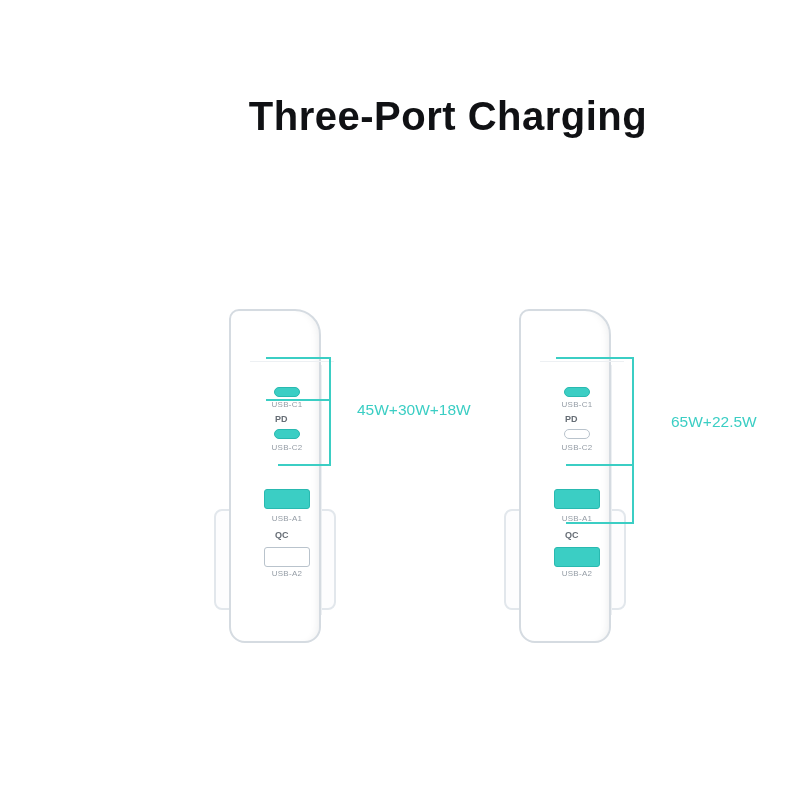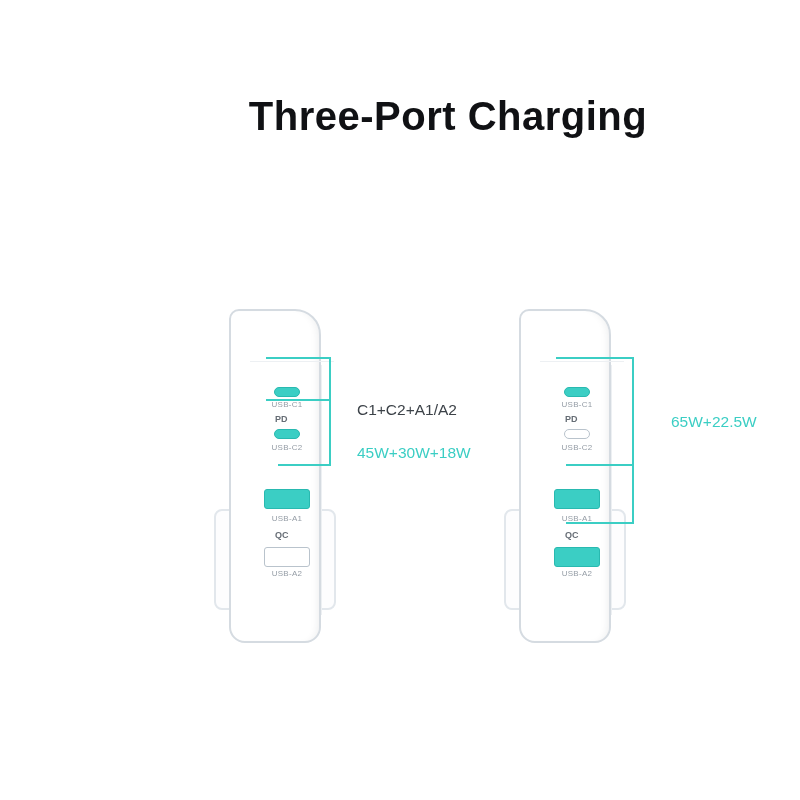--- a/index.html
+++ b/index.html
@@ -81,21 +81,20 @@
     <div class="usba" style="top:220px;"></div>
     <div class="plabel" style="top:242px;">USB-A2</div>
   </div>
 </div>
 
 <div class="conn h" style="left:218px; top:309px; width:64px;"></div>
 <div class="conn h" style="left:218px; top:351px; width:64px;"></div>
 <div class="conn h" style="left:230px; top:416px; width:52px;"></div>
 <div class="conn v" style="left:281px; top:309px; height:108.5px;"></div>
 <div class="ann-text" style="left:293px; top:332px;">
-  <div class="ann-combo">C1+C2+A1/A2</div>
   <div class="ann-power">45W+30W+18W</div>
 </div>
 
 <div class="charger-group" style="left:455px; top:245px;">
   <div class="stand"></div>
   <div class="body1">
     <div class="seam-h"></div>
     <div class="seam-v"></div>
 
     <div class="usbc active" style="top:60px;"></div>

